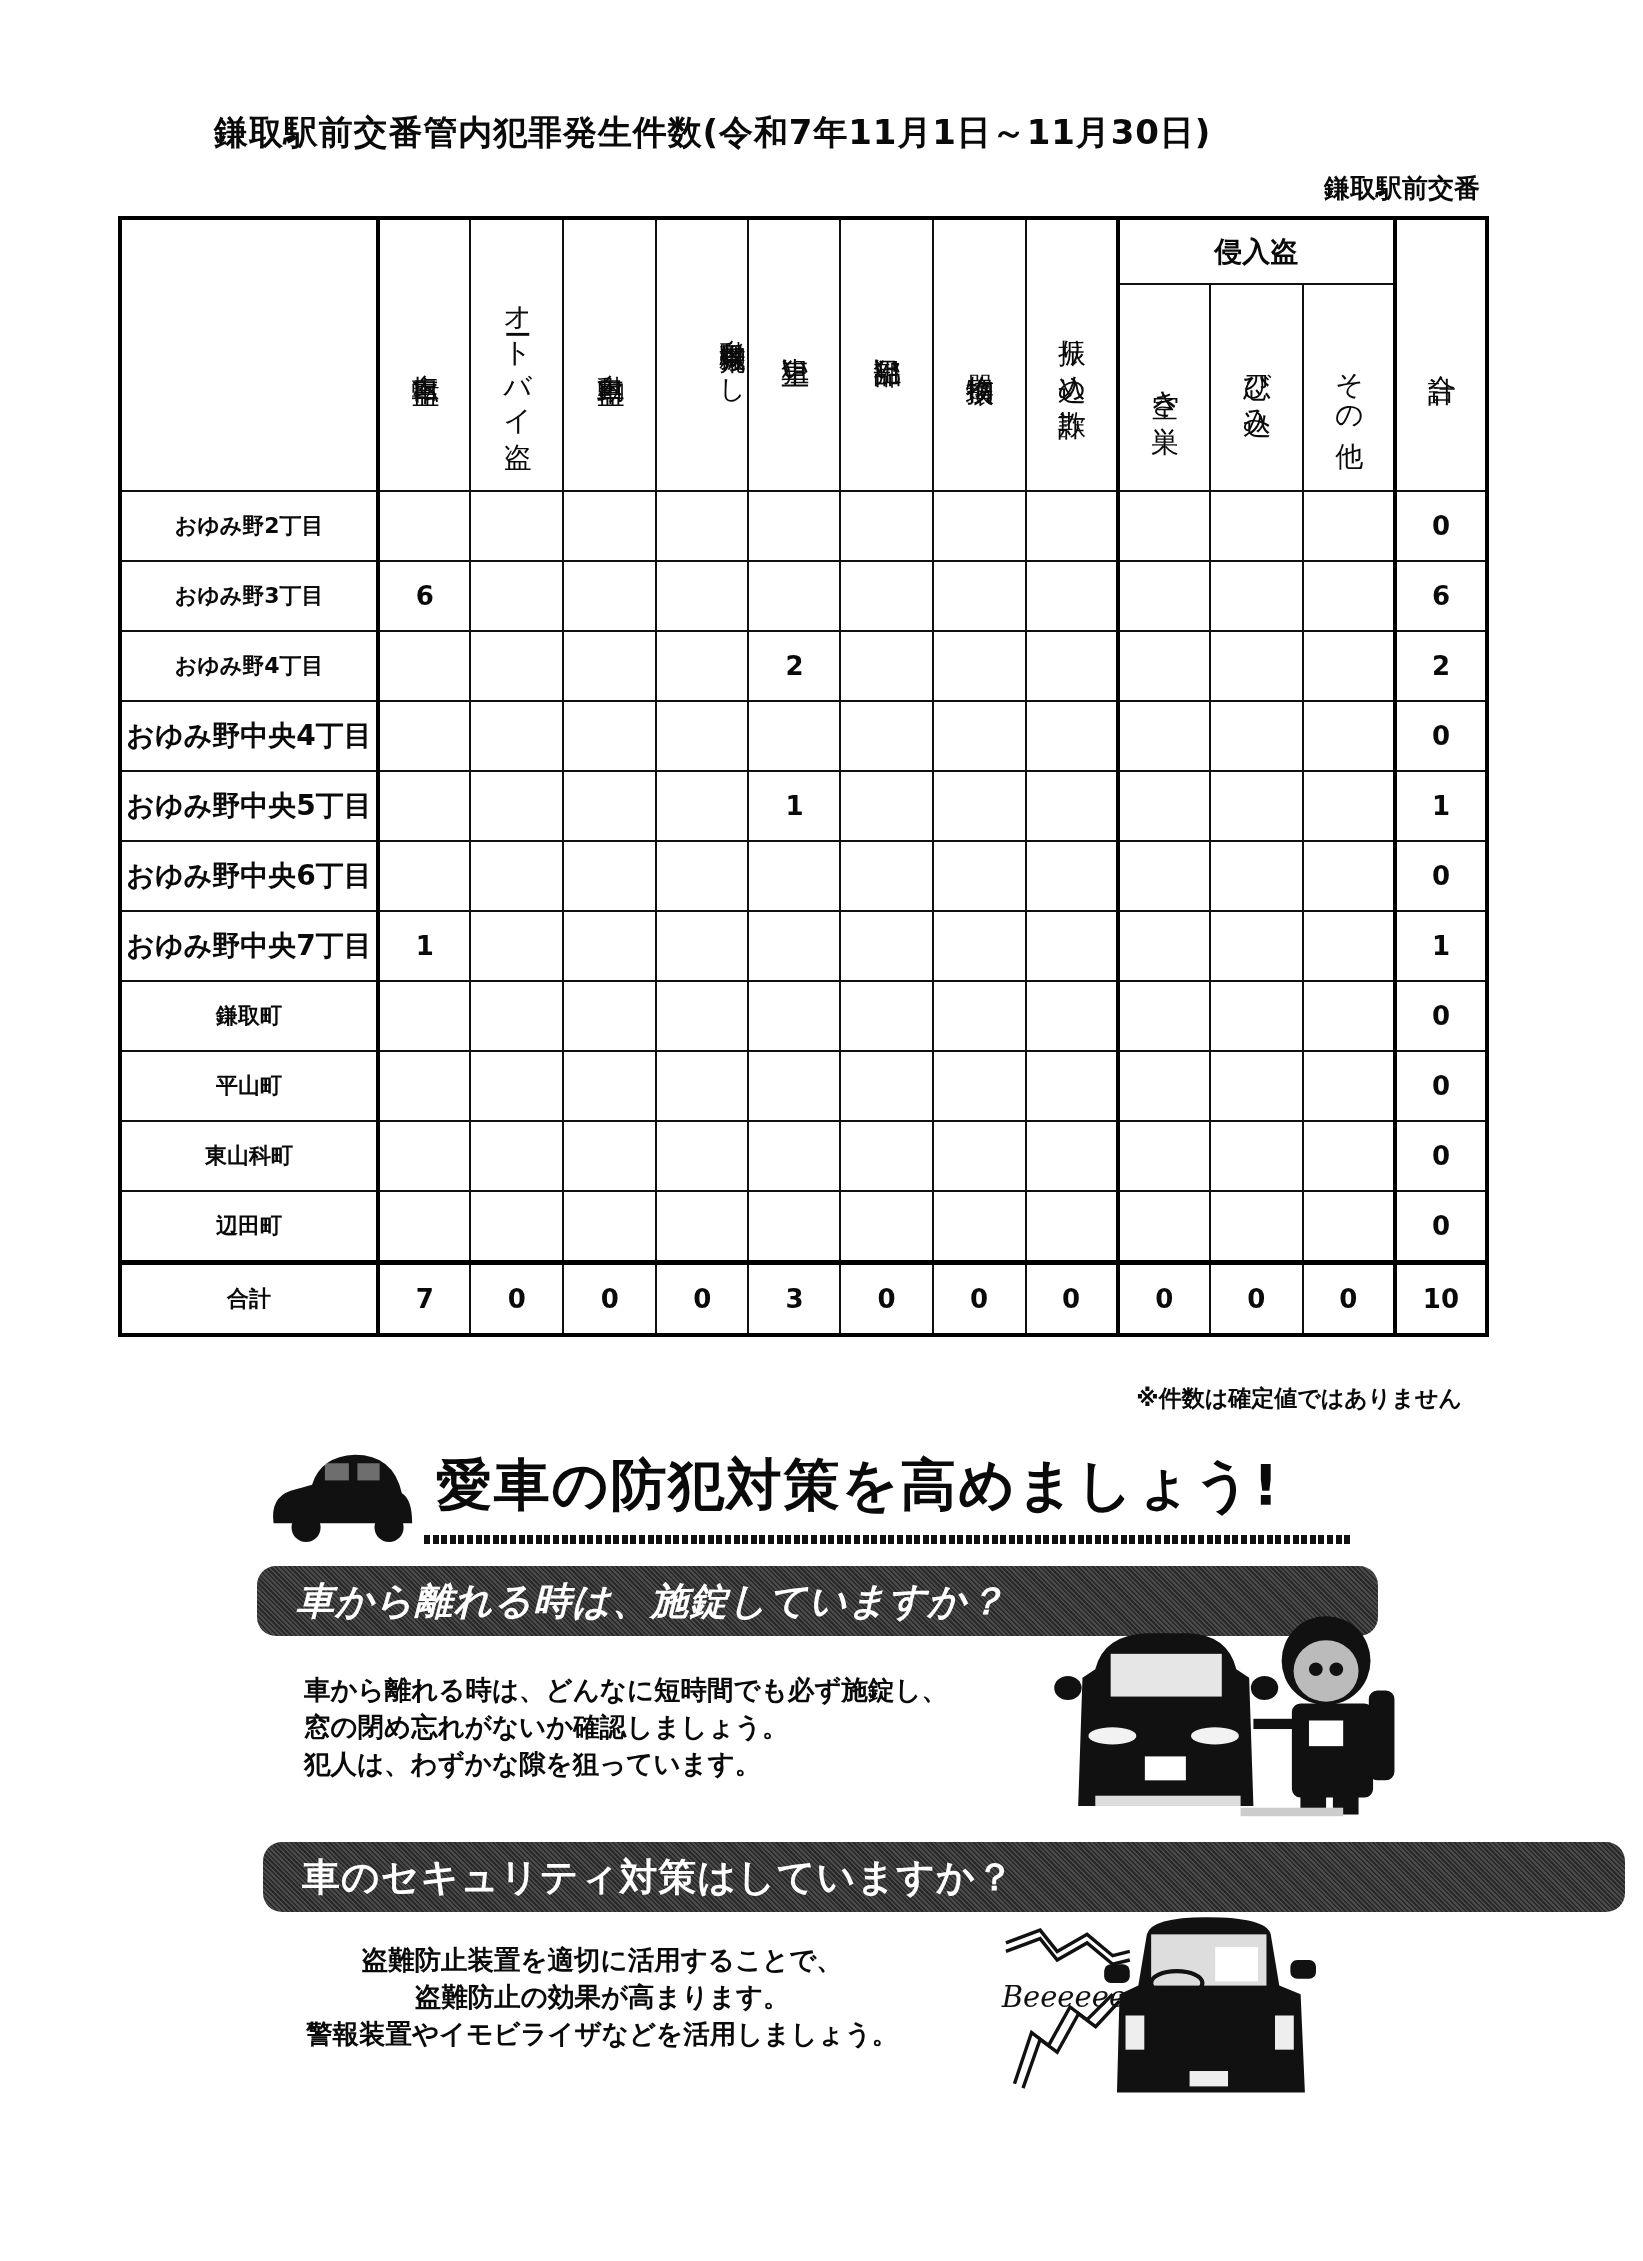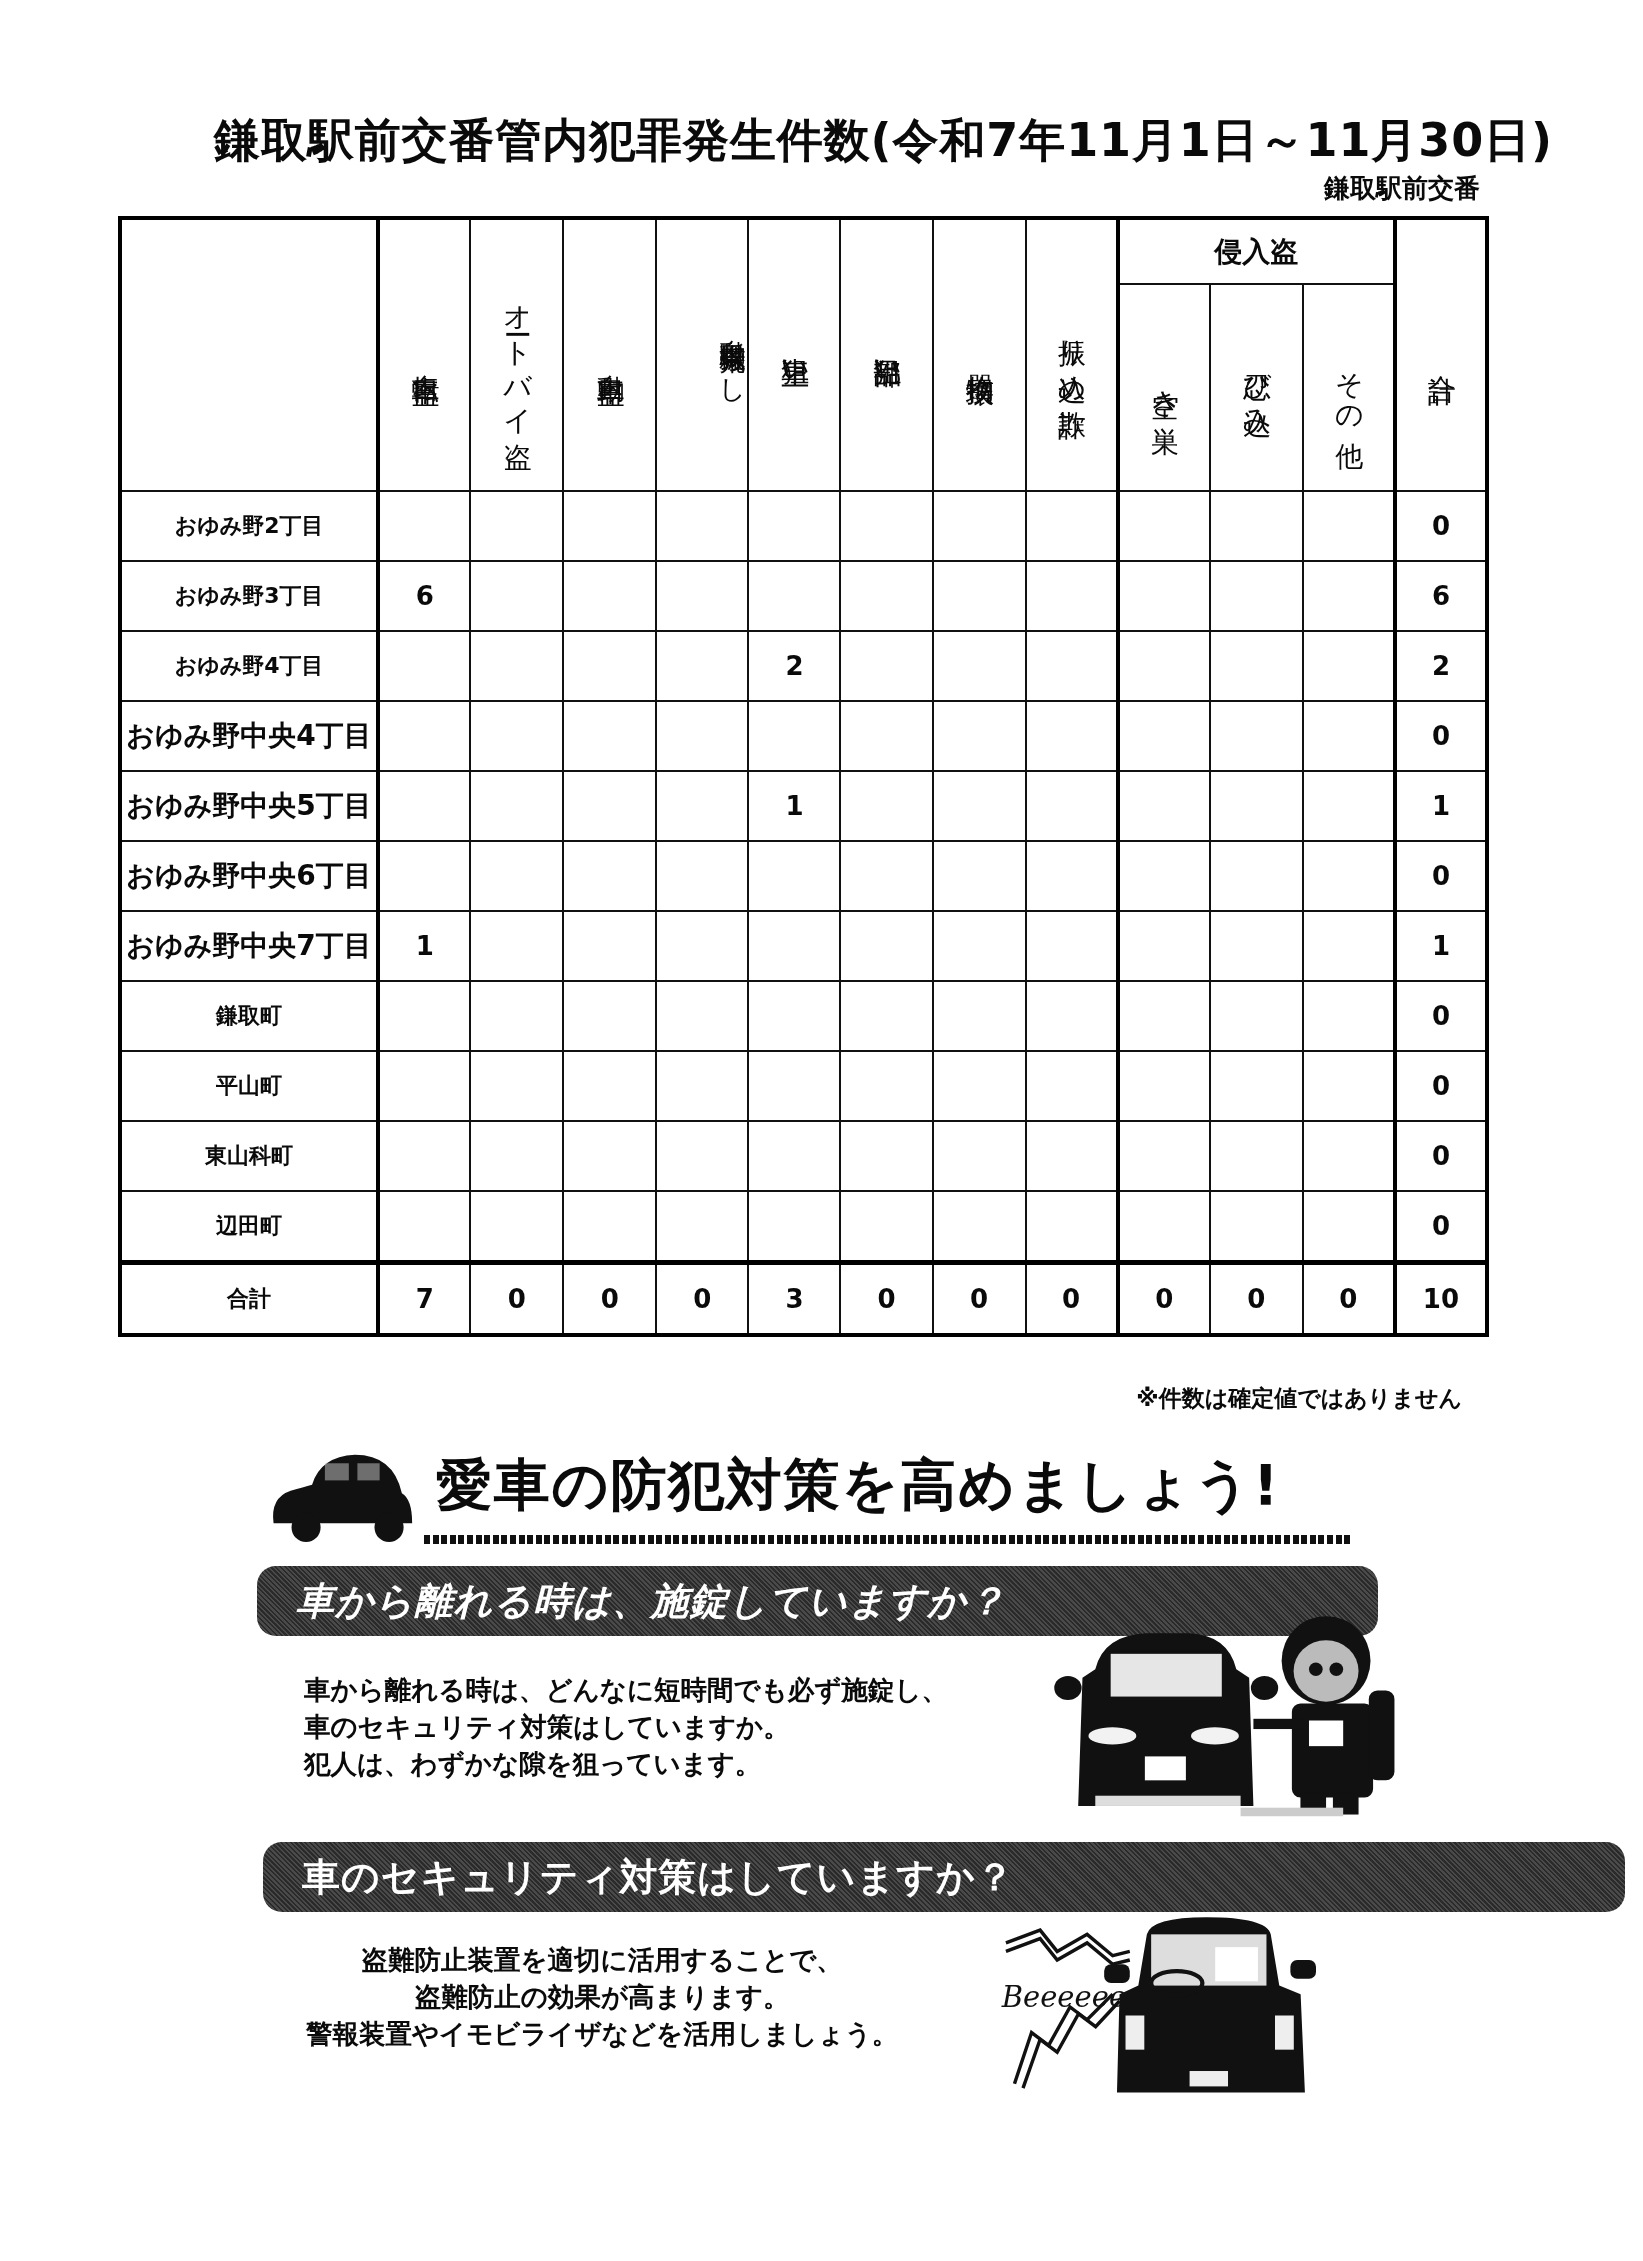--- a/index.html
+++ b/index.html
@@ -3,21 +3,21 @@
 <meta charset="utf-8">
 <style>
   html, body { margin:0; padding:0; }
   body {
     width:1643px; height:2261px; position:relative; overflow:hidden;
     background:#ffffff; color:#0a0a0a;
     font-family:"DejaVu Sans", "Liberation Sans", sans-serif;
   }
   .abs { position:absolute; }
   .title {
-    left:214px; top:110px; font-size:46px; font-weight:bold; letter-spacing:0.9px; white-space:nowrap;
+    left:214px; top:110px; font-size:34px; font-weight:bold; letter-spacing:0.9px; white-space:nowrap;
   }
   .subtitle { right:163px; top:171px; font-size:26px; font-weight:bold; }
 
   
   table.crime {
     position:absolute; left:118px; top:216px; width:1371px;
     border-collapse:collapse; table-layout:fixed;
     border:4.3px solid #000;
   }
   table.crime td, table.crime th {
@@ -297,21 +297,21 @@
   <rect x="108" y="20" width="26" height="20" fill="#ccc" opacity="0.5"></rect>
   <circle cx="48" cy="95" r="17" fill="#111"></circle>
   <circle cx="145" cy="95" r="17" fill="#111"></circle>
 </svg>
 <div class="abs big-heading">愛車の防犯対策を高めましょう!</div>
 <div class="abs dash-rule"></div>
 
 <div class="abs banner banner1">車から離れる時は、施錠していますか？</div>
 <div class="abs body-text body1">
   <div>車から離れる時は、どんなに短時間でも必ず施錠し、</div>
-  <div>車のセキュリティ対策はしていますか。</div>
+  <div>窓の閉め忘れがないか確認しましょう。</div>
   <div>犯人は、わずかな隙を狙っています。</div>
 </div>
 <svg class="abs illus1" viewBox="0 0 420 260">
 
   <path d="M60 70 Q70 30 120 28 L170 28 Q215 30 225 70 L240 80 L245 230 L40 230 L45 80 Z" fill="#111"></path>
   <rect x="78" y="52" width="130" height="50" fill="#e6e6e6"></rect>
   <ellipse cx="28" cy="92" rx="16" ry="14" fill="#111"></ellipse>
   <ellipse cx="258" cy="92" rx="16" ry="14" fill="#111"></ellipse>
   <ellipse cx="80" cy="148" rx="28" ry="10" fill="#f2f2f2"></ellipse>
   <ellipse cx="200" cy="148" rx="28" ry="10" fill="#f2f2f2"></ellipse>

